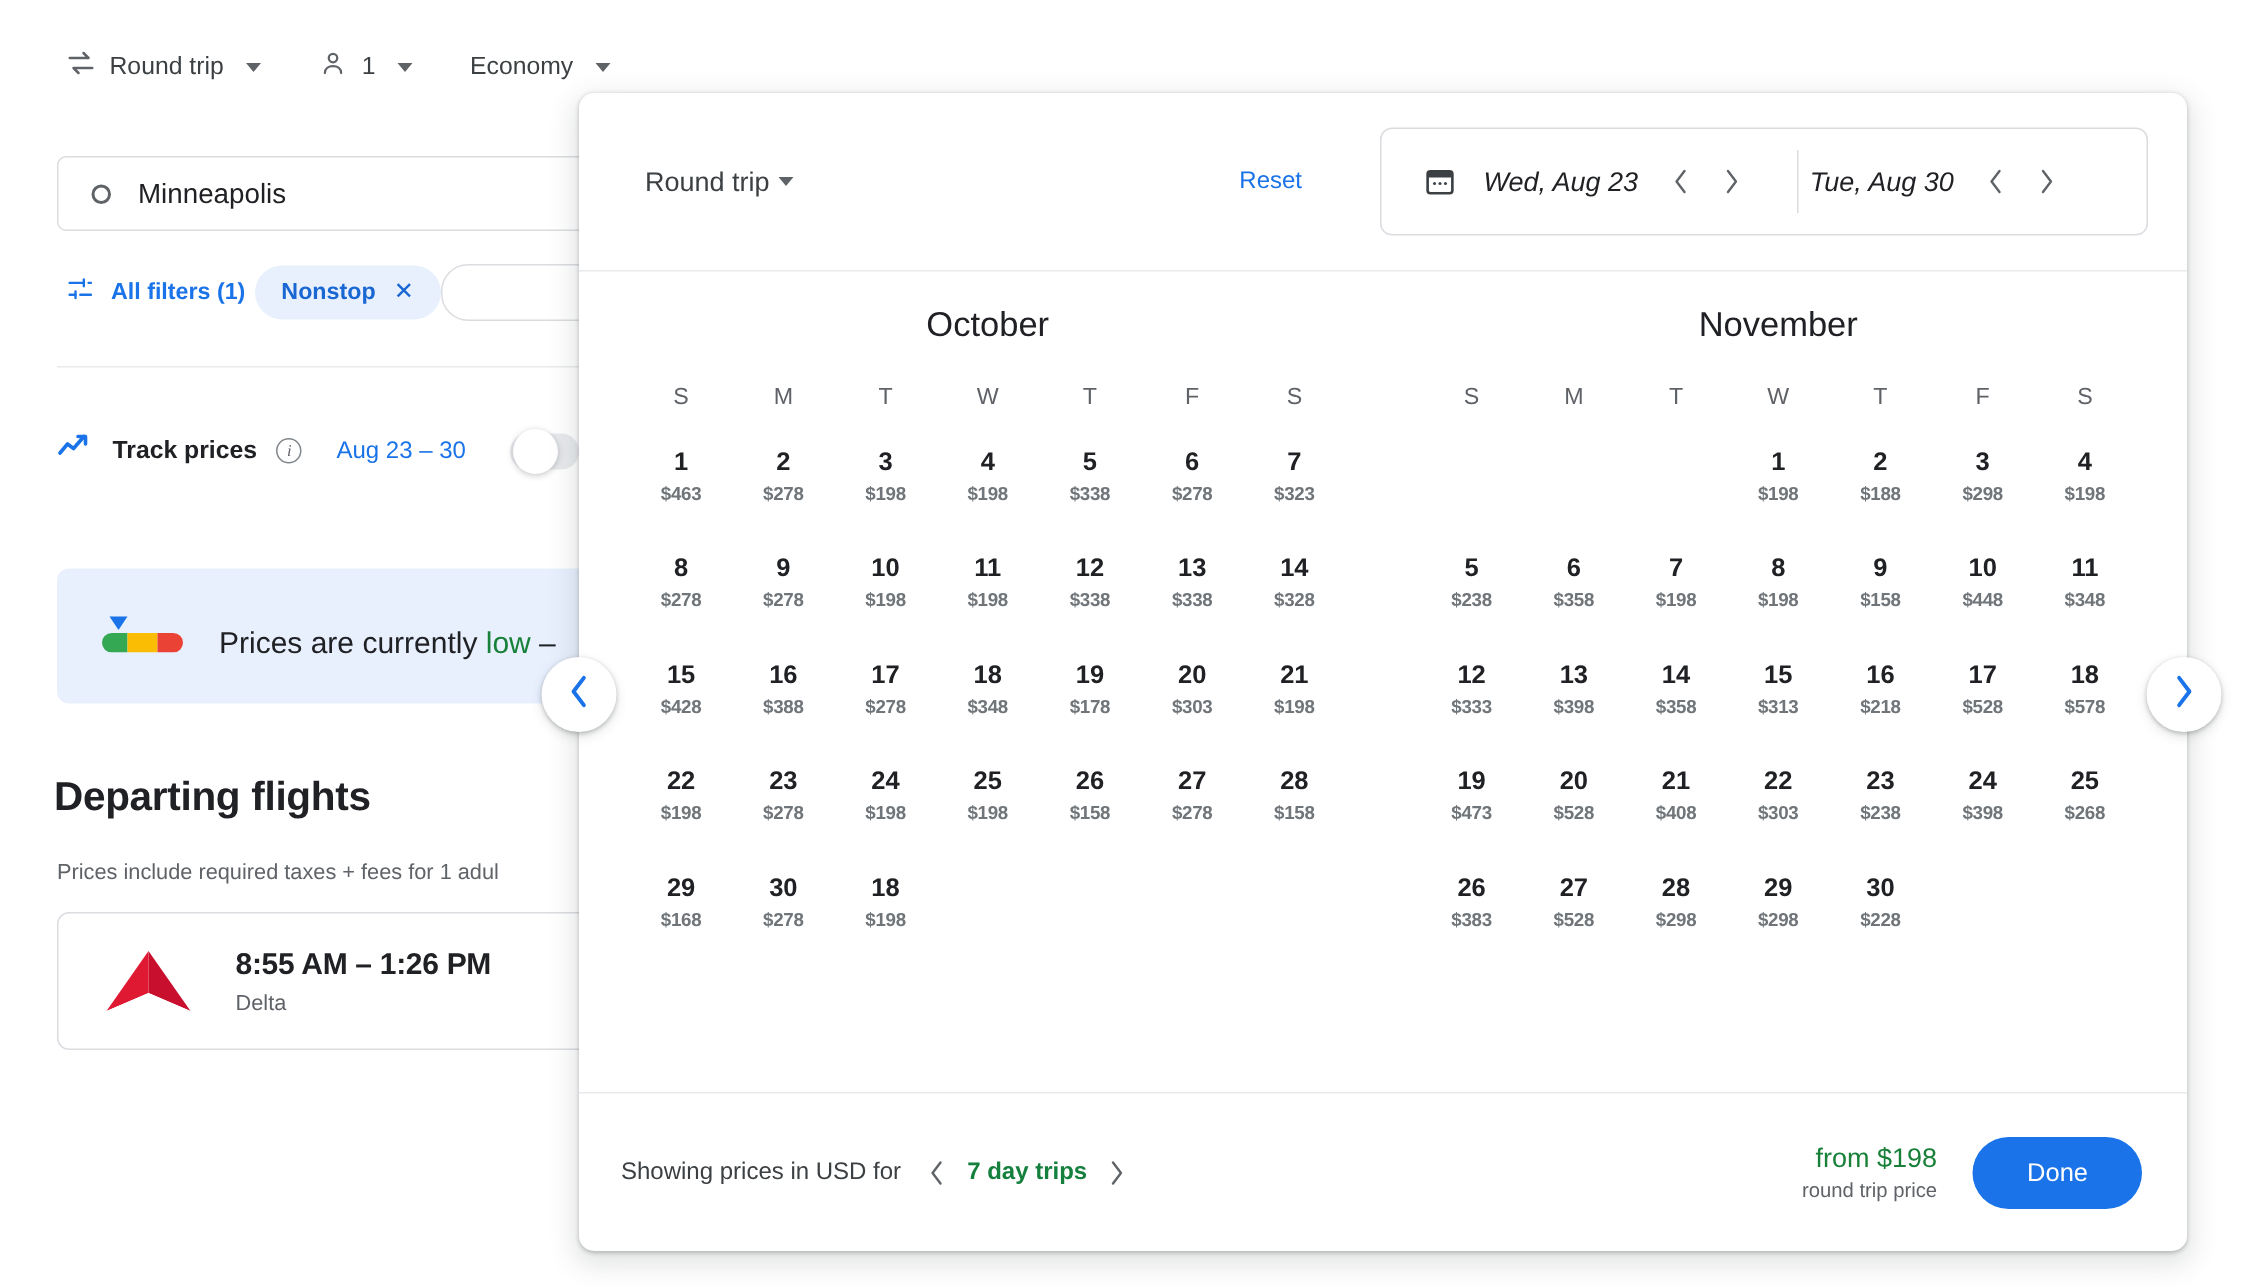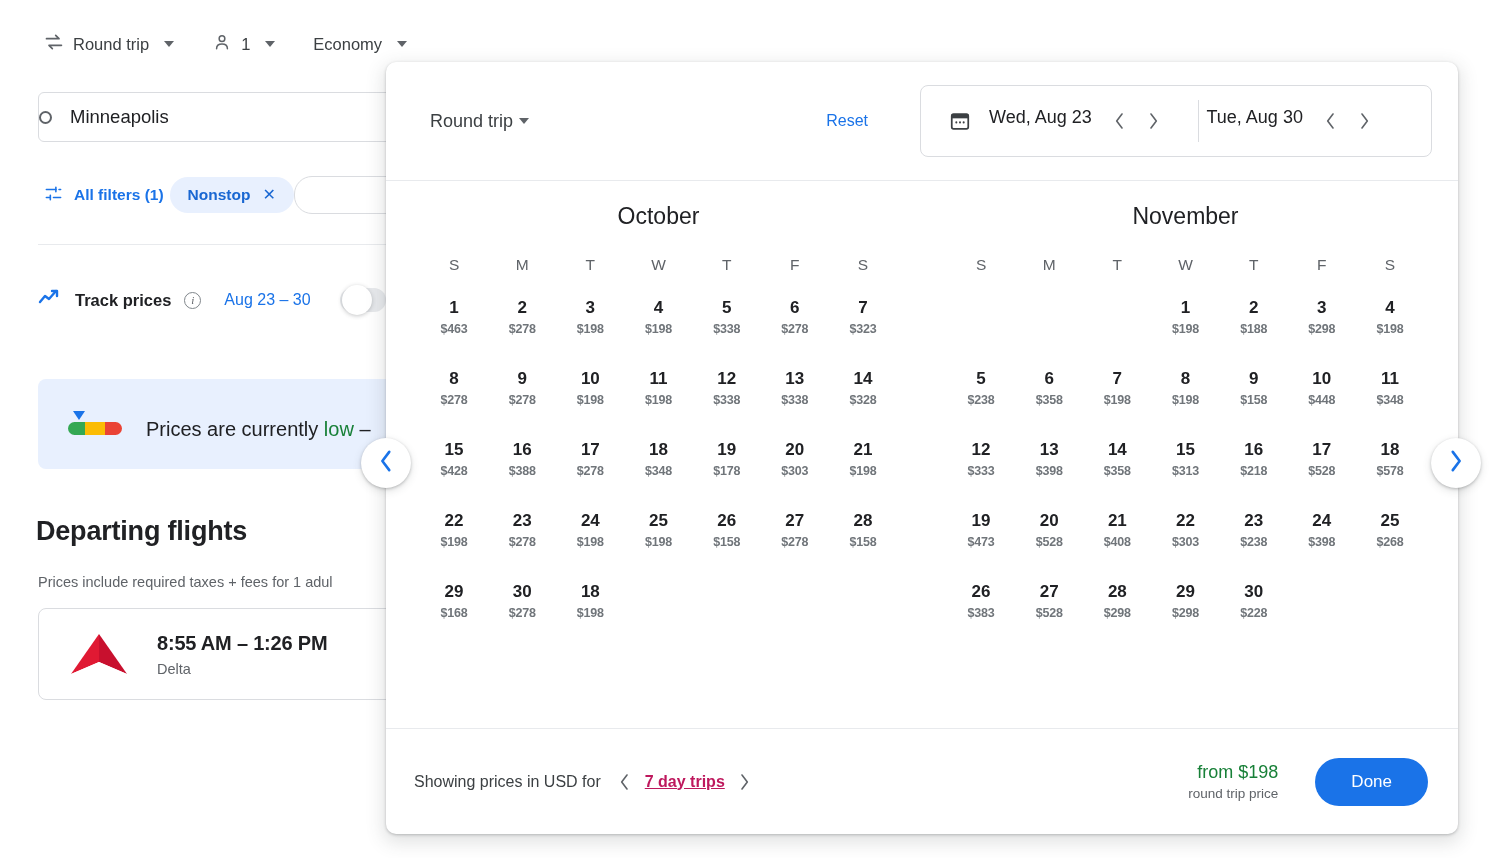--- a/index.html
+++ b/index.html
@@ -17,24 +17,24 @@
   .topbar {
     position: absolute; left: 38px; top: 28px;
     display: flex; align-items: center; gap: 0px;
   }
   .tb-item { display: flex; align-items: center; gap: 9px; padding: 4px 6px; color:#3c4043; font-size: 16.5px; }
   .tb-item .lbl { color:#3c4043; font-size:16.5px; }
   .caret { width:0;height:0;border-left:5px solid transparent;border-right:5px solid transparent;border-top:6px solid #5f6368; margin-left:6px; }
   .gap24 { width: 26px; }
 
   .origin-field {
-    position: absolute; left: 38px; top: 92px;
+    position: absolute; left: 38px; top: 104px;
     width: 620px; height: 50px;
     border: 1px solid #dadce0; border-radius: 6px;
-    display: flex; align-items: center; gap: 18px; 
+    display: flex; align-items: center; gap: 18px; padding-left: 22px;
     background: #fff;
   }
   .origin-dot {
     width: 13px; height: 13px; border: 2.2px solid #5f6368; border-radius: 50%;
   }
   .origin-text { font-size: 18.5px; color: #202124; }
 
   .filters-row {
     position: absolute; left: 38px; top: 176px;
     display: flex; align-items: center; gap: 0;
@@ -112,21 +112,21 @@
     border-bottom:1px solid #e8eaed; padding: 0 26px 0 44px;
   }
   .hdr-trip { display:flex; align-items:center; font-size:18px; color:#3c4043; }
   .hdr-reset { margin-left: auto; color:#1a73e8; font-size:16px; padding: 8px 12px; }
   .date-box {
     margin-left: 40px; height: 72px; width: 512px;
     border:1px solid #dadce0; border-radius:8px;
     display:flex; align-items:center; padding: 0 12px 0 28px;
   }
   .cal-icon { width:22px; height:22px; position:relative; flex: none; }
-  .date-seg { display:flex; gap: 0; flex: 1; }
+  .date-seg { display:flex; align-items:center; gap: 0; flex: 1; font-style: italic; }
   .date-text { font-size:18px; color:#202124; margin-left: 18px; white-space:nowrap; }
   .date-arrows { display:flex; align-items:center; gap:6px; margin-left: 14px; }
   .chev { width: 28px; height:28px; display:flex;align-items:center;justify-content:center; color:#5f6368; }
   .vsep { width:1px; height:42px; background:#dadce0; margin: 0 8px 0 14px; }
 
   .months {
     flex: 1; display:flex; padding: 22px 34px 0 34px; gap: 50px;
   }
   .month { flex:1; }
   .month-title { text-align:center; font-size:23px; color:#202124; margin-bottom: 26px; }
@@ -136,22 +136,22 @@
   .day-num { font-size:17px; font-weight:700; color:#202124; line-height: 1.15; }
   .day-price { font-size:12.5px; font-weight:700; color:#70757a; margin-top: 4px; letter-spacing:-.2px;}
   .day-cell.empty { visibility:hidden; }
 
   .popup-footer {
     height: 106px; border-top:1px solid #e8eaed;
     display:flex; align-items:center; padding: 0 30px 0 28px;
   }
   .foot-left { display:flex; align-items:center; gap:0; }
   .foot-text { font-size:16px; color:#3c4043; }
-  .trip-len { font-size:16px; font-weight:700; color:#be185d; margin: 0 6px; text-decoration: underline; }
-  .foot-right { margin-left:auto; display:flex; align-items:center; gap: 37px; }
+  .trip-len { font-size:16px; font-weight:700; color:#15803d; margin: 0 6px; }
+  .foot-right { margin-left:auto; display:flex; align-items:center; gap: 24px; }
   .price-block { text-align:right; }
   .price-from { font-size:18px; color:#188038; }
   .price-sub { font-size:13.5px; color:#5f6368; margin-top: 3px; }
   .done-btn {
     background:#1a73e8; color:#fff; border:none; border-radius:24px;
     padding: 14px 36px; font-size:17px; font-family:"Liberation Sans", sans-serif; cursor:pointer;
   }
 
   
   .edge-nav {

